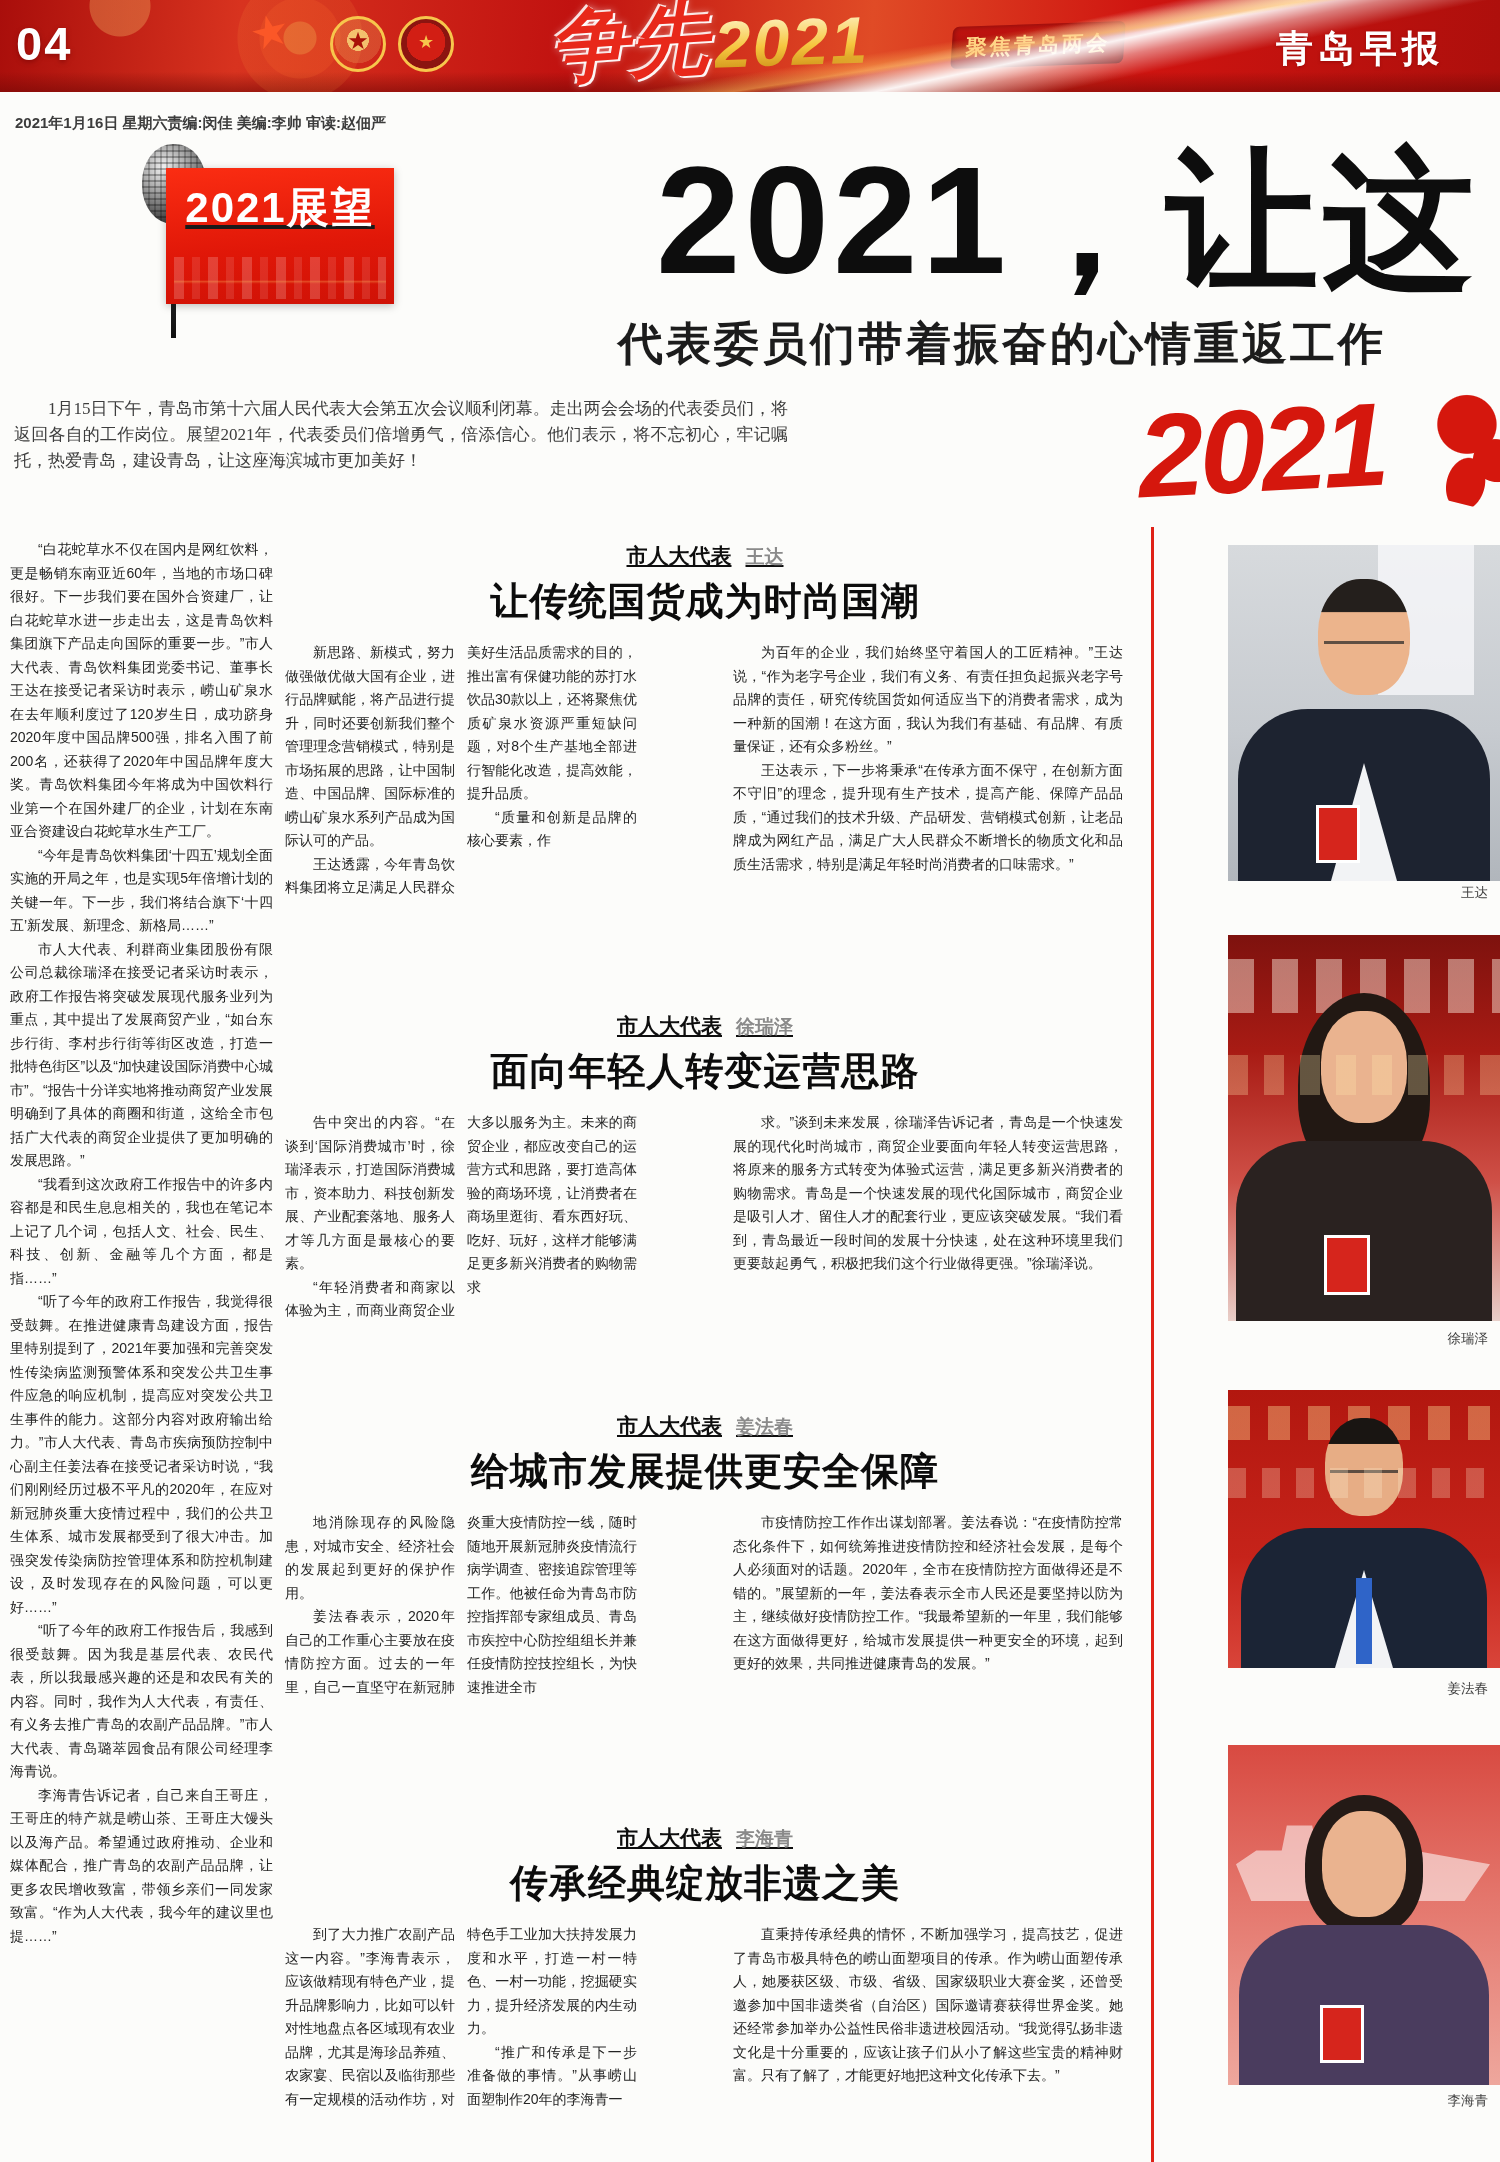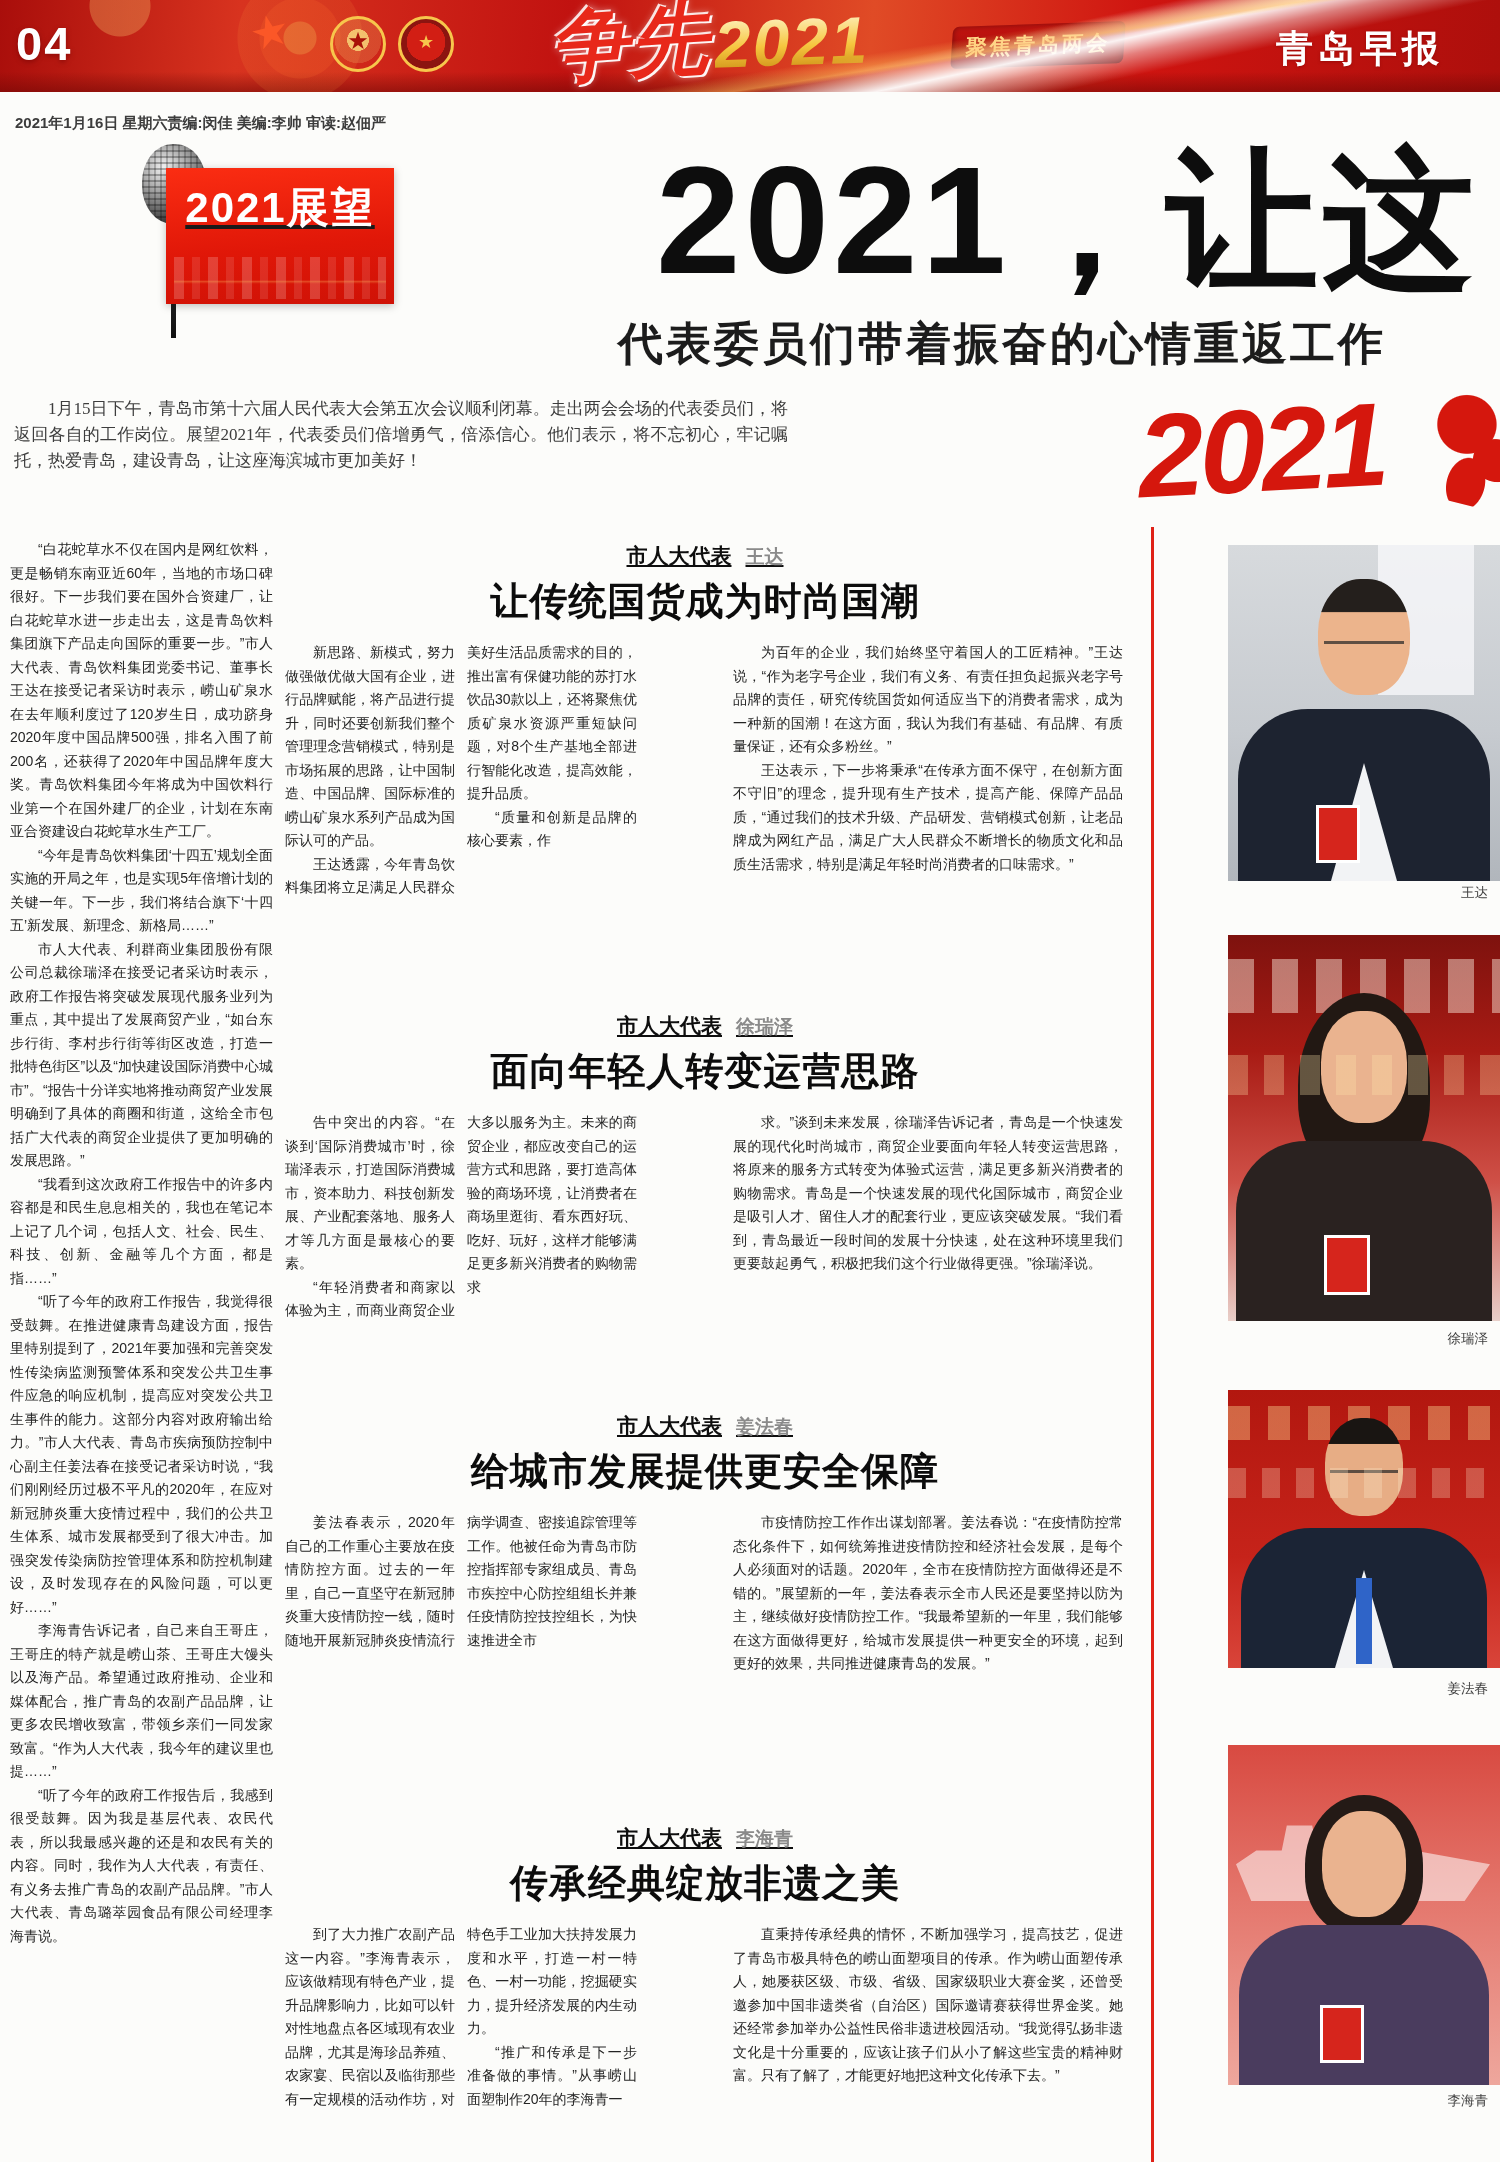--- a/index.html
+++ b/index.html
@@ -167,22 +167,22 @@
   <div class="intro">
     <p>1月15日下午，青岛市第十六届人民代表大会第五次会议顺利闭幕。走出两会会场的代表委员们，将返回各自的工作岗位。展望2021年，代表委员们倍增勇气，倍添信心。他们表示，将不忘初心，牢记嘱托，热爱青岛，建设青岛，让这座海滨城市更加美好！</p>
   </div>
 
   <div class="leftcol">
       <p>“白花蛇草水不仅在国内是网红饮料，更是畅销东南亚近60年，当地的市场口碑很好。下一步我们要在国外合资建厂，让白花蛇草水进一步走出去，这是青岛饮料集团旗下产品走向国际的重要一步。”市人大代表、青岛饮料集团党委书记、董事长王达在接受记者采访时表示，崂山矿泉水在去年顺利度过了120岁生日，成功跻身2020年度中国品牌500强，排名入围了前200名，还获得了2020年中国品牌年度大奖。青岛饮料集团今年将成为中国饮料行业第一个在国外建厂的企业，计划在东南亚合资建设白花蛇草水生产工厂。</p>
       <p>“今年是青岛饮料集团‘十四五’规划全面实施的开局之年，也是实现5年倍增计划的关键一年。下一步，我们将结合旗下‘十四五’新发展、新理念、新格局……”</p>
       <p>市人大代表、利群商业集团股份有限公司总裁徐瑞泽在接受记者采访时表示，政府工作报告将突破发展现代服务业列为重点，其中提出了发展商贸产业，“如台东步行街、李村步行街等街区改造，打造一批特色街区”以及“加快建设国际消费中心城市”。“报告十分详实地将推动商贸产业发展明确到了具体的商圈和街道，这给全市包括广大代表的商贸企业提供了更加明确的发展思路。”</p>
       <p>“我看到这次政府工作报告中的许多内容都是和民生息息相关的，我也在笔记本上记了几个词，包括人文、社会、民生、科技、创新、金融等几个方面，都是指……”</p>
       <p>“听了今年的政府工作报告，我觉得很受鼓舞。在推进健康青岛建设方面，报告里特别提到了，2021年要加强和完善突发性传染病监测预警体系和突发公共卫生事件应急的响应机制，提高应对突发公共卫生事件的能力。这部分内容对政府输出给力。”市人大代表、青岛市疾病预防控制中心副主任姜法春在接受记者采访时说，“我们刚刚经历过极不平凡的2020年，在应对新冠肺炎重大疫情过程中，我们的公共卫生体系、城市发展都受到了很大冲击。加强突发传染病防控管理体系和防控机制建设，及时发现存在的风险问题，可以更好……”</p>
+      <p>“听了今年的政府工作报告后，我感到很受鼓舞。因为我是基层代表、农民代表，所以我最感兴趣的还是和农民有关的内容。同时，我作为人大代表，有责任、有义务去推广青岛的农副产品品牌。”市人大代表、青岛璐萃园食品有限公司经理李海青说。</p>
       <p>李海青告诉记者，自己来自王哥庄，王哥庄的特产就是崂山茶、王哥庄大馒头以及海产品。希望通过政府推动、企业和媒体配合，推广青岛的农副产品品牌，让更多农民增收致富，带领乡亲们一同发家致富。“作为人大代表，我今年的建议里也提……”</p>
-      <p>“听了今年的政府工作报告后，我感到很受鼓舞。因为我是基层代表、农民代表，所以我最感兴趣的还是和农民有关的内容。同时，我作为人大代表，有责任、有义务去推广青岛的农副产品品牌。”市人大代表、青岛璐萃园食品有限公司经理李海青说。</p>
     </div>
 
   <div class="article" id="a1">
     <div class="kicker">
       <span>市人大代表</span><span class="kname">王达</span>
     </div>
     <div class="a-headline">让传统国货成为时尚国潮</div>
     <div class="a-body">
       <div class="cols">
           <p>新思路、新模式，努力做强做优做大国有企业，进行品牌赋能，将产品进行提升，同时还要创新我们整个管理理念营销模式，特别是市场拓展的思路，让中国制造、中国品牌、国际标准的崂山矿泉水系列产品成为国际认可的产品。</p>
@@ -212,20 +212,21 @@
     </div>
   </div>
 
   <div class="article" id="a3">
     <div class="kicker">
       <span>市人大代表</span><span class="kname">姜法春</span>
     </div>
     <div class="a-headline">给城市发展提供更安全保障</div>
     <div class="a-body">
       <div class="cols">
+          <p>地消除现存的风险隐患，对城市安全、经济社会的发展起到更好的保护作用。</p>
           <p>姜法春表示，2020年自己的工作重心主要放在疫情防控方面。过去的一年里，自己一直坚守在新冠肺炎重大疫情防控一线，随时随地开展新冠肺炎疫情流行病学调查、密接追踪管理等工作。他被任命为青岛市防控指挥部专家组成员、青岛市疾控中心防控组组长并兼任疫情防控技控组长，为快速推进全市</p>
         </div>
       <div class="wide">
           <p>市疫情防控工作作出谋划部署。姜法春说：“在疫情防控常态化条件下，如何统筹推进疫情防控和经济社会发展，是每个人必须面对的话题。2020年，全市在疫情防控方面做得还是不错的。”展望新的一年，姜法春表示全市人民还是要坚持以防为主，继续做好疫情防控工作。“我最希望新的一年里，我们能够在这方面做得更好，给城市发展提供一种更安全的环境，起到更好的效果，共同推进健康青岛的发展。”</p>
         </div>
     </div>
   </div>
 
   <div class="article" id="a4">
     <div class="kicker">

